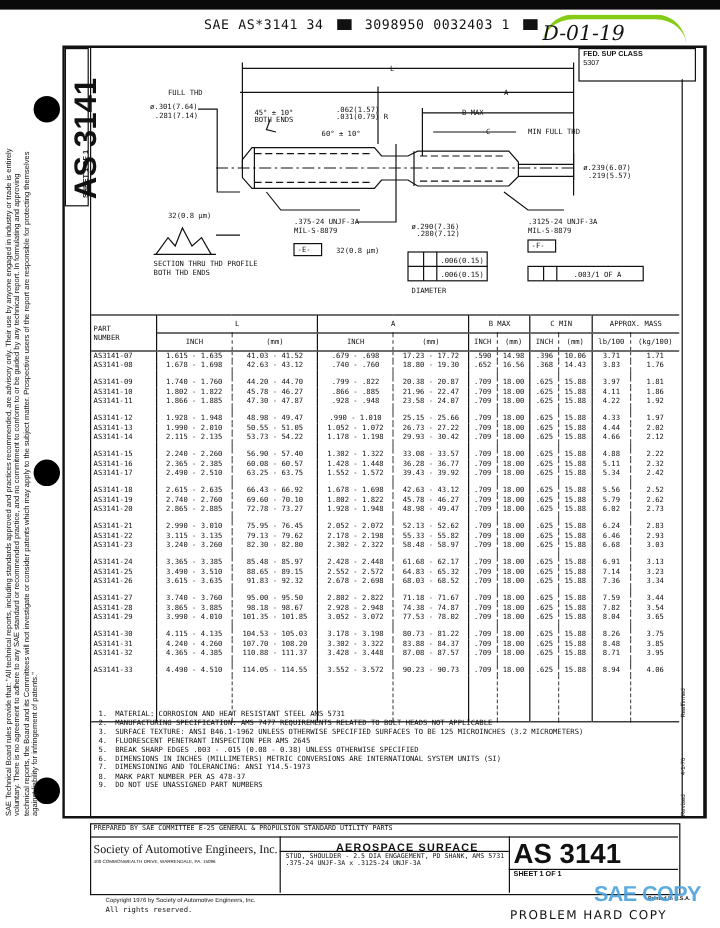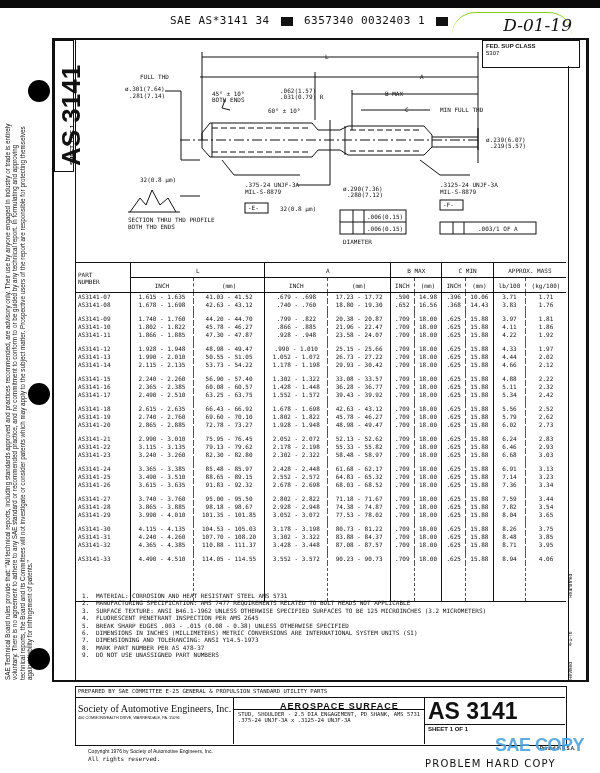--- a/index.html
+++ b/index.html
@@ -2,22 +2,22 @@
 <html><head>
 <meta charset="utf-8">
 <style>
   html, body { margin:0; padding:0; }
   body { width:600px; height:773px; background:#fff; position:relative; overflow:hidden;
          font-family:"DejaVu Sans Mono", monospace; color:#111; }
   .abs { position:absolute; }
   .topbar { left:0; top:0; width:600px; height:8px; background:#0a0a0a; }
   .header-code { left:170px; top:14px; font-size:11px; letter-spacing:0.5px; white-space:nowrap; }
   .header-code .blk { display:inline-block; width:12px; height:9px; background:#111; vertical-align:middle; margin:0 4px; }
-  .handwritten { left:452px; top:12px; width:120px; height:22px; border-top:1px solid #84cc16; border-radius:40px 40px 0 0;
-                 font-family:"DejaVu Serif", serif; font-style:italic; font-size:17px; text-align:right; line-height:24px; }
+  .handwritten { left:452px; top:12px; width:120px; height:22px; border-top:4px solid #84cc16; border-radius:40px 40px 0 0;
+                 font-family:"DejaVu Serif", serif; font-style:italic; font-size:17px; text-align:left; line-height:24px; }
   .hole { width:22px; height:22px; border-radius:50%; background:#000; }
   .frame-outer { left:52px; top:38px; width:532px; height:640px; border:2px solid #111; border-right:3px solid #111; }
   .side-title { left:15px; top:110px; transform:rotate(-90deg); transform-origin:left top;
                 font-family:"Liberation Sans", sans-serif; font-weight:bold; font-size:26px; white-space:nowrap; }
   .side-title-box { left:54px; top:40px; width:18px; height:130px; border:1px solid #111; }
   .side-sheet { left:69px; top:165px; transform:rotate(-90deg); transform-origin:left top; font-family:"Liberation Sans", sans-serif; font-size:6px; font-weight:bold; white-space:nowrap; }
   .disclaimer { left:4px; top:680px; width:560px; transform:rotate(-90deg); transform-origin:left top;
                 font-family:"Liberation Sans", sans-serif; font-size:6.3px; line-height:7.4px; }
   .inner-line { left:75px; top:40px; width:1px; height:640px; background:#111; }
   .fed-box { left:482px; top:40px; width:96px; height:26px; border:1px solid #111; font-size:6px; font-family:"Liberation Sans", sans-serif; }
@@ -52,21 +52,21 @@
   .problem { left:425px; top:758px; font-family:"DejaVu Sans", sans-serif; font-size:10px; letter-spacing:1.2px; white-space:nowrap; }
 </style>
 </head>
 <body>
 
 <div class="abs topbar"></div>
 
 <div class="abs header-code">
   <span>SAE AS*3141 34</span>
   <span class="blk"></span>
-  <span>6357340 0032403 1</span>
+  <span>3098950 0032403 1</span>
   <span class="blk"></span>
 </div>
 <div class="abs handwritten">D-01-19</div>
 
 <div class="abs hole" style="left:28px;top:80px;"></div>
 <div class="abs hole" style="left:28px;top:383px;"></div>
 <div class="abs hole" style="left:28px;top:648px;"></div>
 
 <div class="abs frame-outer"></div>
 <div class="abs side-title-box"></div>

